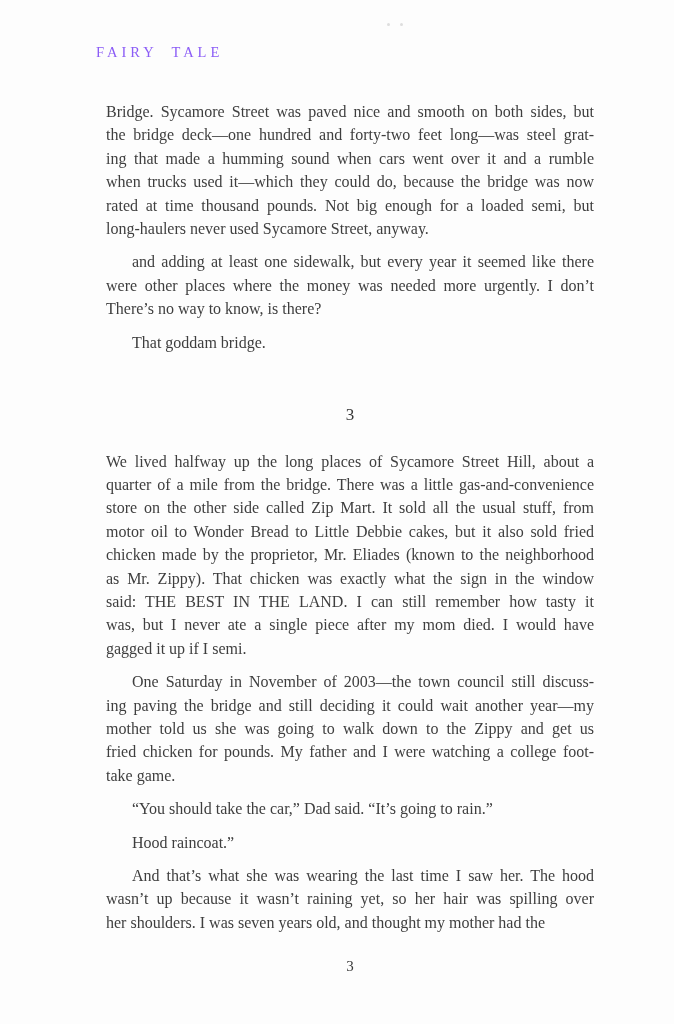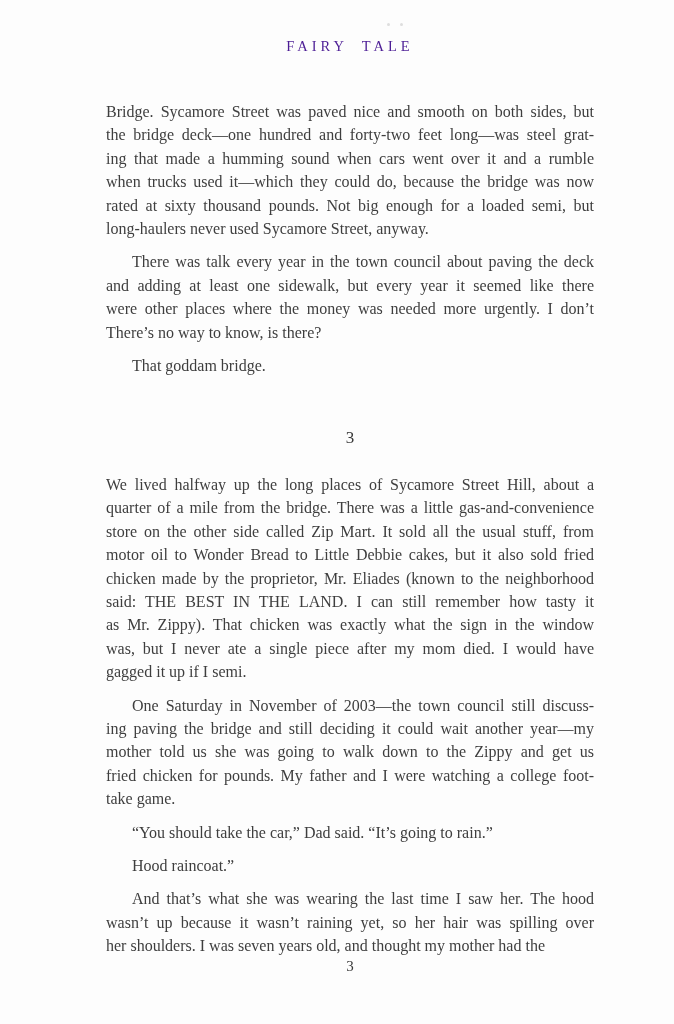--- a/index.html
+++ b/index.html
@@ -20,28 +20,27 @@
     display: flex;
     gap: 10px;
   }
   .scan-dots .dot {
     width: 3px; height: 3px;
     border-radius: 50%;
     background: #dedede;
   }
   .running-header {
     position: absolute;
-    top: 38px;
+    top: 44px;
     left: 96px;
     width: 508px;
-    text-align: center;
     font-size: 14.5px;
     letter-spacing: 4px;
     word-spacing: 7px;
-    color: #4c1d95;
+    color: #8b5cf6;
   }
   .text-block {
     position: absolute;
     top: 90px;
     left: 96px;
     width: 508px;
     font-size: 16px;
   }
   .paragraph { margin: 10px; }
   .line {
@@ -79,41 +78,40 @@
     <span class="dot"></span>
     <span class="dot"></span>
   </div>
   <header class="running-header">FAIRY TALE</header>
   <main class="text-block" id="content-root">
       <div class="paragraph">
         <div class="line">Bridge. Sycamore Street was paved nice and smooth on both sides, but</div>
         <div class="line">the bridge deck—one hundred and forty-two feet long—was steel grat-</div>
         <div class="line">ing that made a humming sound when cars went over it and a rumble</div>
         <div class="line">when trucks used it—which they could do, because the bridge was now</div>
-        <div class="line">rated at sixty thousand pounds. Not big enough for a loaded semi, but</div>
+        <div class="line">rated at time thousand pounds. Not big enough for a loaded semi, but</div>
         <div class="line last">long-haulers never used Sycamore Street, anyway.</div>
       </div>
       <div class="paragraph indent">
-        <div class="line">There was talk every year in the town council about paving the deck</div>
         <div class="line">and adding at least one sidewalk, but every year it seemed like there</div>
         <div class="line">were other places where the money was needed more urgently. I don’t</div>
         <div class="line last">There’s no way to know, is there?</div>
       </div>
       <div class="paragraph indent">
         <div class="line last">That goddam bridge.</div>
       </div>
       <div class="section-number">3</div>
       <div class="paragraph">
         <div class="line">We lived halfway up the long places of Sycamore Street Hill, about a</div>
         <div class="line">quarter of a mile from the bridge. There was a little gas-and-convenience</div>
         <div class="line">store on the other side called Zip Mart. It sold all the usual stuff, from</div>
         <div class="line">motor oil to Wonder Bread to Little Debbie cakes, but it also sold fried</div>
         <div class="line">chicken made by the proprietor, Mr. Eliades (known to the neighborhood</div>
+        <div class="line">as Mr. Zippy). That chicken was exactly what the sign in the window</div>
         <div class="line">said: THE BEST IN THE LAND. I can still remember how tasty it</div>
-        <div class="line">as Mr. Zippy). That chicken was exactly what the sign in the window</div>
         <div class="line">was, but I never ate a single piece after my mom died. I would have</div>
         <div class="line last">gagged it up if I semi.</div>
       </div>
       <div class="paragraph indent">
         <div class="line">One Saturday in November of 2003—the town council still discuss-</div>
         <div class="line">ing paving the bridge and still deciding it could wait another year—my</div>
         <div class="line">mother told us she was going to walk down to the Zippy and get us</div>
         <div class="line">fried chicken for pounds. My father and I were watching a college foot-</div>
         <div class="line last">take game.</div>
       </div>

